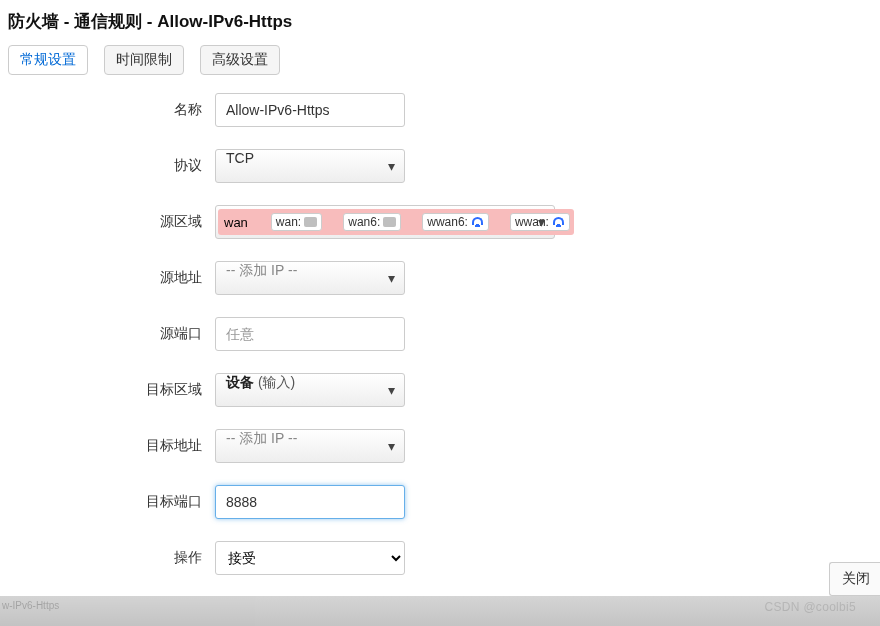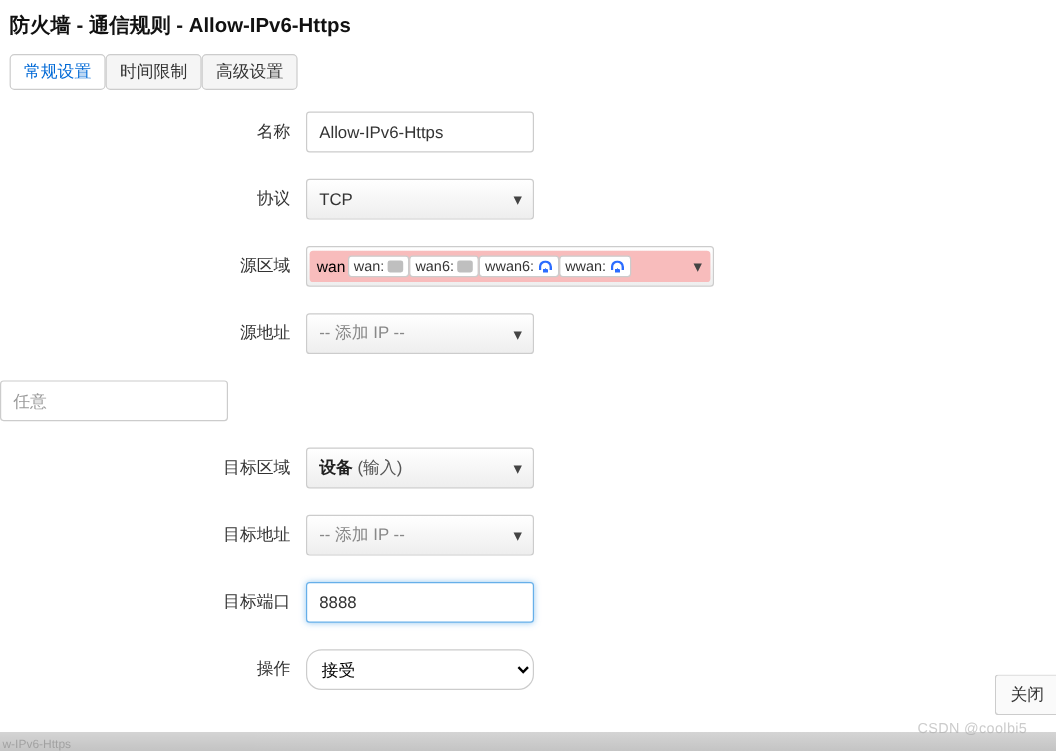--- a/index.html
+++ b/index.html
@@ -16,21 +16,21 @@
     .header {
       padding: 10px 8px 6px 8px;
       font-size: 17px;
       font-weight: bold;
       color: #111;
     }
     .tabs {
       border-bottom: 0;
       padding-left: 8px;
       display: flex;
-      gap: 0;
+      gap: 16px;
       margin-top: 6px;
       margin-bottom: 18px;
     }
     .tab {
       padding: 5px 11px;
       border: 1px solid #ccc;
       border-radius: 4px;
       background: #f5f5f5;
       cursor: pointer;
       font-size: 14px;
@@ -46,21 +46,20 @@
       align-items: center;
       margin-bottom: 22px;
     }
     .form-label {
       width: 215px;
       min-width: 215px;
       text-align: right;
       padding-right: 13px;
       color: #333;
       font-size: 14px;
-      margin-left: 40px;
     }
     .form-control {
       width: 190px;
       height: 34px;
     }
     .input {
       width: 100%;
       height: 100%;
       border: 1px solid #ccc;
       border-radius: 3px;
@@ -78,41 +77,40 @@
     .select {
       width: 100%;
       height: 100%;
       border: 1px solid #ccc;
       border-radius: 3px;
       background: #f8f8f8;
       background: linear-gradient(#fff,#eee);
       padding: 0 42px 0 10px;
       font-size: 14px;
       display: flex;
-      align-items: center;
       position: relative;
       cursor: pointer;
     }
     .select .sel-text { color: #333; }
     .select .sel-text.placeholder { color: #888; }
     .select .sel-text.bold { font-weight: bold; color: #222; }
     .select .sel-inner { font-weight: normal; color: #555; }
     .caret {
       position: absolute;
       right: 9px;
       top: 50%;
       transform: translateY(-50%);
       color: #444;
       pointer-events: none;
     }
     .native-select {
       width: 100%;
       height: 100%;
       border: 1px solid #ccc;
-      border-radius: 13px;
+      border-radius: 3px;
       padding: 4px 8px;
       font-size: 14px;
       background: #fff;
     }
     .source-zone {
       width: 340px;
       height: 34px;
       border: 1px solid #ccc;
       border-radius: 3px;
       background: linear-gradient(#fff,#eee);
@@ -123,21 +121,21 @@
       cursor: pointer;
     }
     .firewall-zone {
       background: #f8bcbc;
       border-radius: 3px;
       height: 26px;
       display: flex;
       align-items: center;
       padding: 2px 4px 2px 6px;
       flex: 1;
-      gap: 0;
+      gap: 21px;
     }
     .zone-name {
       font-size: 13px;
       color: #000;
       padding-right: 2px;
     }
     .iface-chip {
       background: #ffffff;
       border: 1px solid #ccc;
       border-radius: 3px;
@@ -190,21 +188,21 @@
       right: 24px;
       color: #ccc;
       font-size: 12px;
       letter-spacing: .3px;
     }
     .bottom-strip {
       position: absolute;
       bottom: 0;
       left: 0;
       right: 0;
-      height: 16px;
+      height: 30px;
       background: linear-gradient(#aaa, #888);
       opacity: .5;
     }
     .bottom-strip .faded {
       color: #000;
       font-size: 10px;
       padding-left: 2px;
       filter: blur(.3px);
       opacity: .55;
     }
@@ -269,20 +267,21 @@
   <div class="form-label">源地址</div>
   <div class="form-control">
     <div class="select">
       <span class="sel-text placeholder">-- 添加 IP --</span>
       <span class="caret">▾</span>
     </div>
   </div>
 </div>
 
 <div class="form-row">
+  <div class="form-label">源端口</div>
   <div class="form-control">
     <input class="input" type="text" placeholder="任意" style="">
   </div>
 </div>
 
 <div class="form-row">
   <div class="form-label">目标区域</div>
   <div class="form-control">
     <div class="select">
       <span class="sel-text bold">

